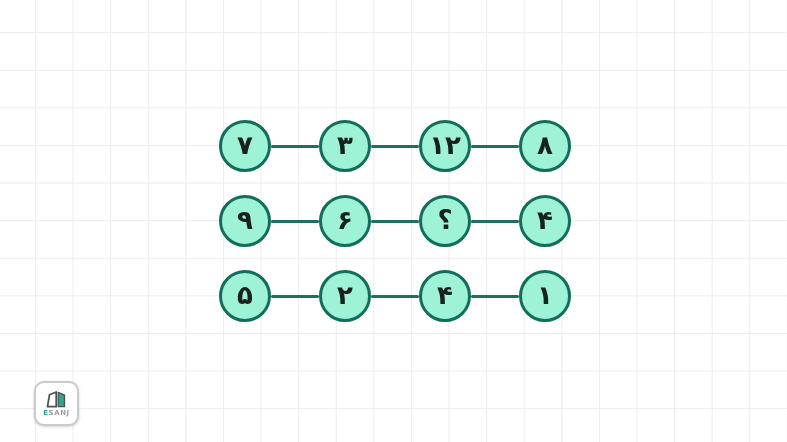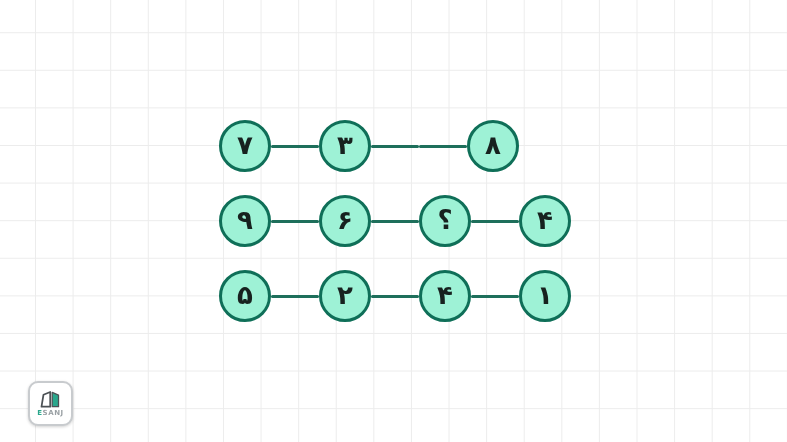--- a/index.html
+++ b/index.html
@@ -60,21 +60,21 @@
   }
   .connector{
     width:48px;
     height:3px;
     background:var(--connector);
     border-radius:2px;
     flex:0 0 auto;
   }
   .badge{
     position:absolute;
-    left:28px;
+    left:34px;
     top:381px;
     width:45px;
     height:45px;
     background:var(--badge-bg);
     border:2px solid var(--badge-border);
     border-radius:10px;
     box-shadow:0 1px 3px rgba(0,0,0,0.18);
     display:flex;
     flex-direction:column;
     align-items:center;
@@ -99,20 +99,23 @@
 
   <div class="row">
     <div class="circle">
         <span class="num">۷</span>
       </div>
     <div class="connector"></div>
     <div class="circle">
         <span class="num">۳</span>
       </div>
     <div class="connector"></div>
+    <div class="circle">
+        <span class="num">۱۲</span>
+      </div>
     <div class="connector"></div>
     <div class="circle">
         <span class="num">۸</span>
       </div>
   </div>
 
   <div class="row">
     <div class="circle">
         <span class="num">۹</span>
       </div>

